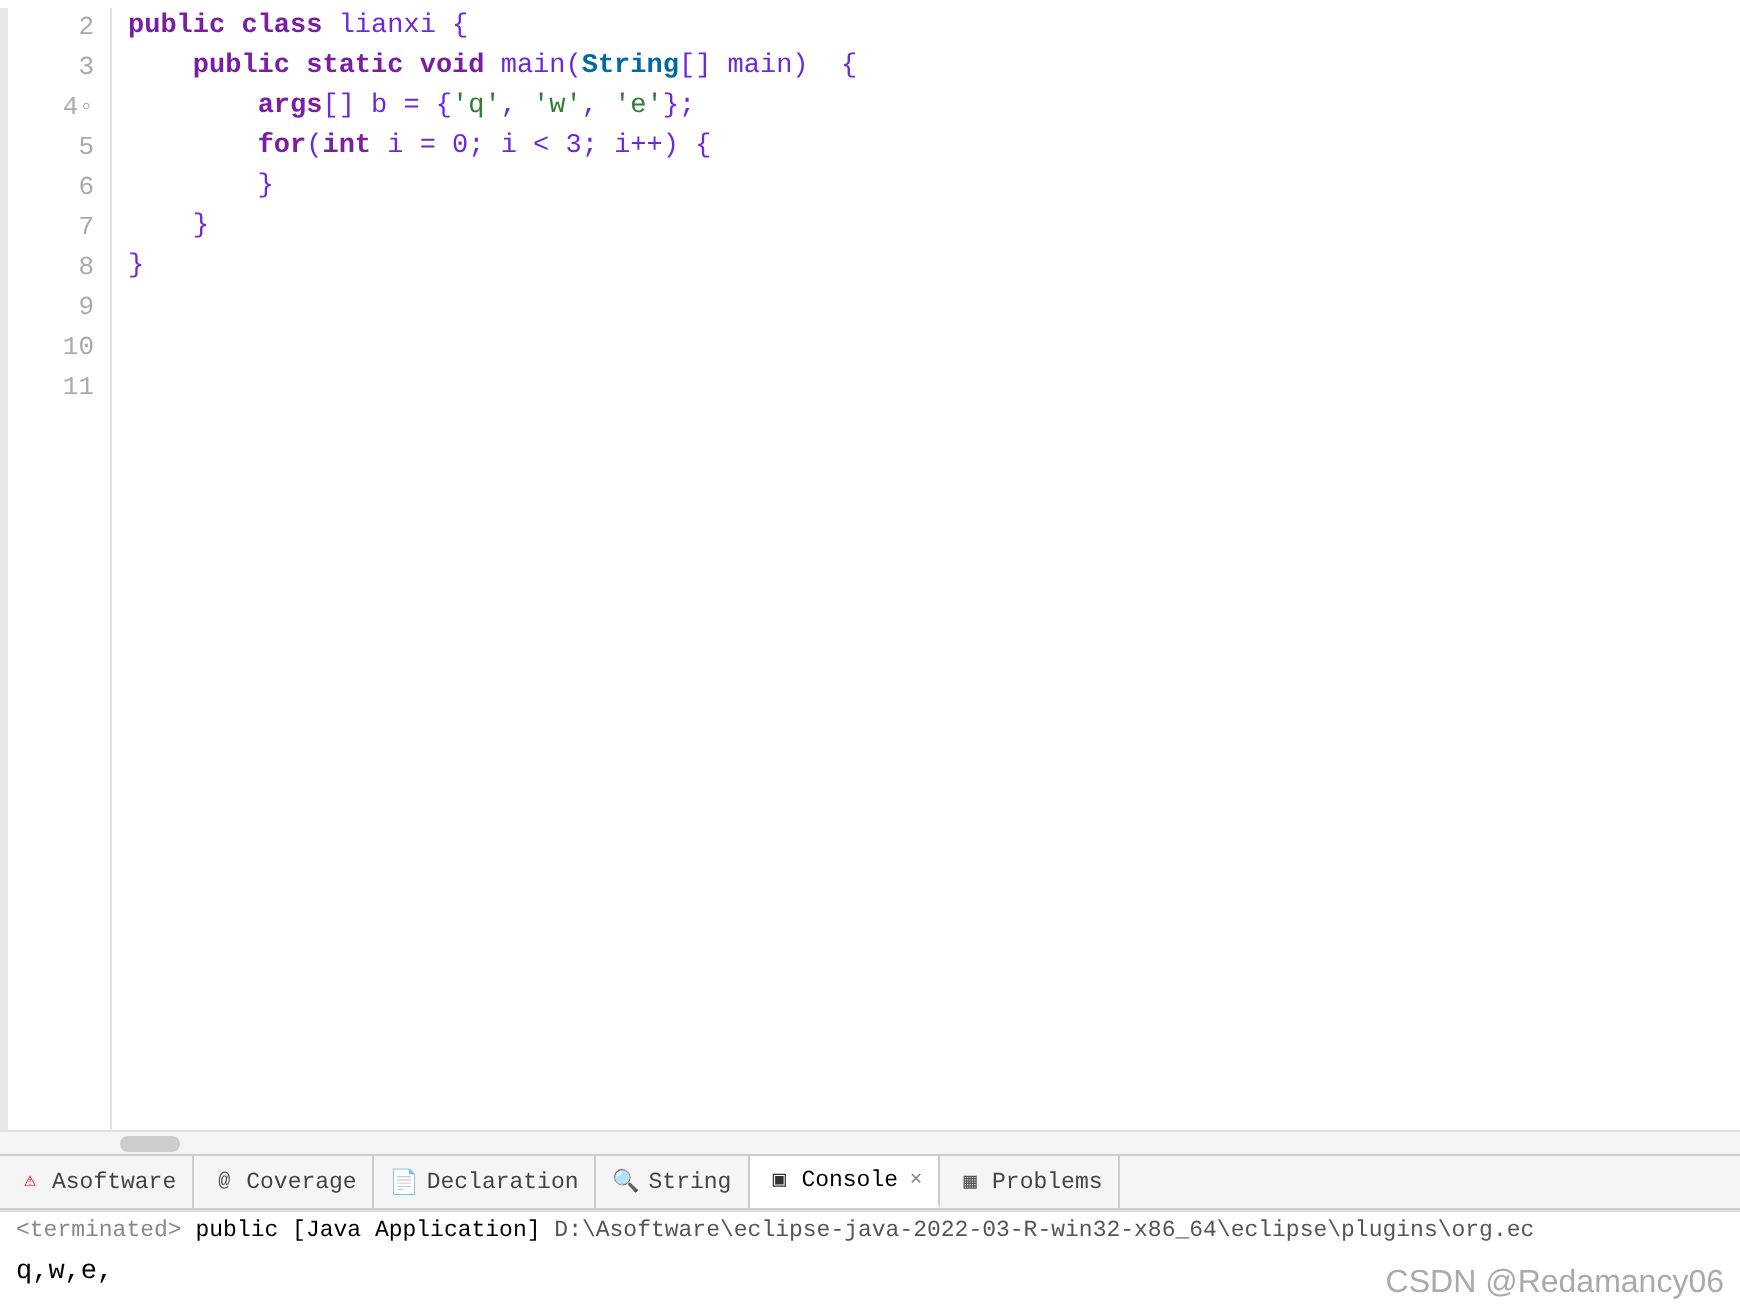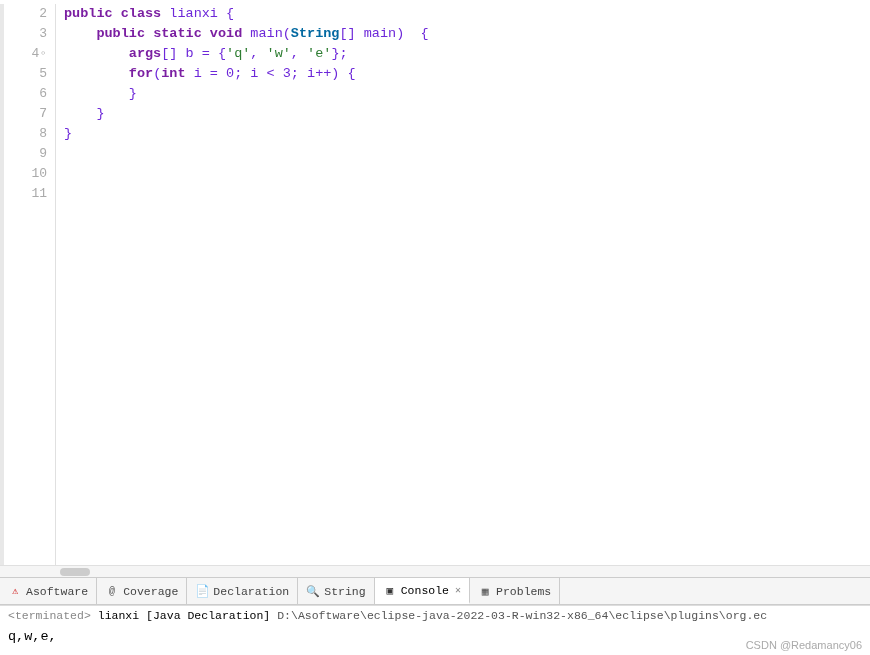--- a/index.html
+++ b/index.html
@@ -172,21 +172,21 @@
       color: #000;
       flex-shrink: 0;
       min-height: 30px;
     }
 
     
     .watermark {
       position: absolute;
       bottom: 4px;
       right: 8px;
-      font-size: 11px;
+      font-size: 16px;
       color: #aaa;
       font-family: Arial, sans-serif;
     }
 
     .bottom-section {
       display: flex;
       flex-direction: column;
       flex-shrink: 0;
       position: relative;
     }
@@ -290,21 +290,21 @@
 
     <div class="tab">
       <span class="tab-icon" style="color:#555; font-size:11px;">▦</span>
       <span>Problems</span>
     </div>
   </div>
 
   <div class="status-bar">
     <span class="status-terminated">&lt;terminated&gt;</span>
     <span style="color:#999;"> </span>
-    <span class="status-app-name">lianxi [Java Declaration]</span>
+    <span class="status-app-name">public [Java Application]</span>
     <span class="status-path">D:\Asoftware\eclipse-java-2022-03-R-win32-x86_64\eclipse\plugins\org.ec</span>
   </div>
 
   <div class="output-area">
     <span>q,w,e,</span>
   </div>
 
   <div class="watermark">
     <span>CSDN @Redamancy06</span>
   </div>

